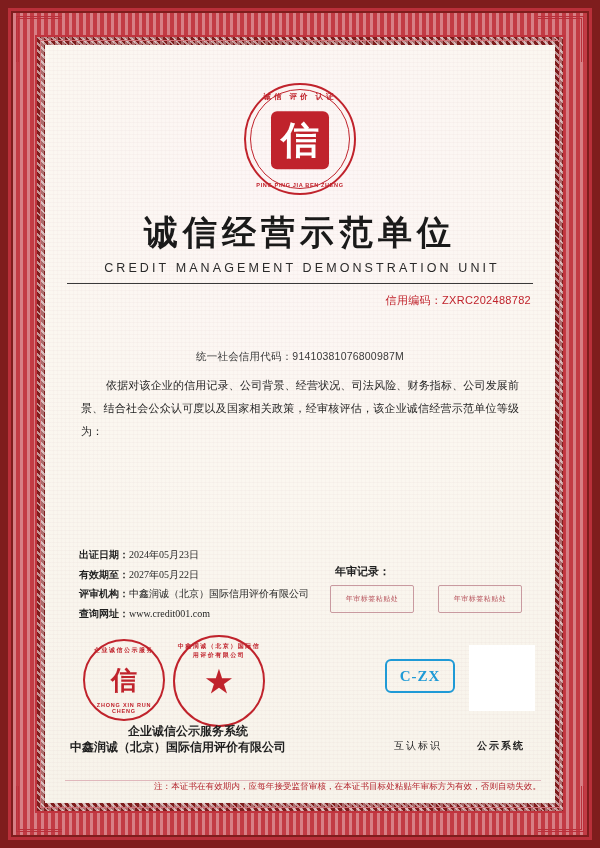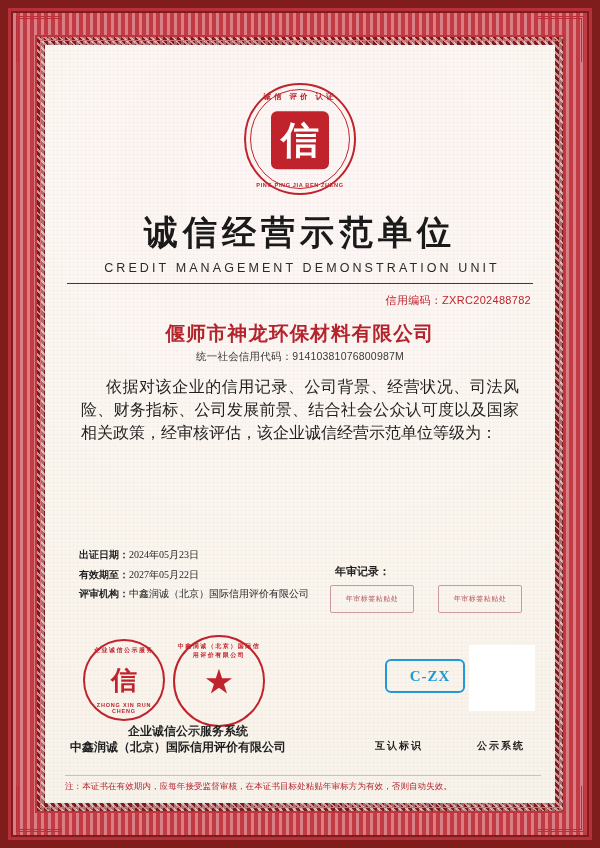--- a/index.html
+++ b/index.html
@@ -194,26 +194,26 @@
     top: 305px;
     text-align: center;
     font-size: 10.5px;
     color: #3a3a3a;
     letter-spacing: 0.2px;
   }
   .body-text {
     position: absolute;
     left: 36px; right: 36px;
     top: 330px;
-    font-size: 16px;
+    font-size: 11px;
     line-height: 23px;
     color: #1f1f1f;
     text-align: justify;
     text-indent: 25px;
-    font-family: Liberation Sans, sans-serif;
+    font-family: Liberation Mono, monospace;
   }
   .grade {
     position: absolute;
     left: 0; right: 0;
     top: 412px;
     text-align: center;
     color: #c0232c;
     font-family: "Liberation Serif", serif;
     font-weight: bold;
     font-size: 52px;
@@ -323,29 +323,29 @@
     border: 2px solid #1f9ad6;
     border-radius: 6px;
     color: #1f9ad6;
     font-size: 15px;
     font-weight: bold;
     letter-spacing: 1px;
     display: flex;
     align-items: center;
     justify-content: center;
     font-family: "Liberation Serif", serif;
-    padding-left: 10px;
   }
   .mark-caption {
     position: absolute;
     left: 330px;
     top: 104px;
     width: 86px;
+    text-align: center;
     font-size: 10px;
-    font-weight: bold;
+    font-weight: normal;
     color: #1f1f1f;
     font-family: "Liberation Serif", serif;
     letter-spacing: 2px;
   }
   .qr {
     position: absolute;
     left: 424px;
     top: 10px;
     width: 64px;
     height: 64px;
@@ -369,22 +369,22 @@
     letter-spacing: 2px;
   }
   .footnote {
     position: absolute;
     left: 20px; right: 14px;
     bottom: 10px;
     font-size: 8.5px;
     color: #b3242d;
     font-family: "Liberation Serif", serif;
     border-top: 1px solid #e0b8bc;
-    padding-top: 5px;
     letter-spacing: 0.1px;
+    text-align: right;
   }
 </style>
 </head>
 <body>
 
 <div class="page">
 
   <div class="border-outer"></div>
   <div class="border-guilloche"></div>
   <div class="border-inner-thin"></div>
@@ -406,37 +406,39 @@
     </div>
 
     <div class="title-cn">诚信经营示范单位</div>
     <div class="title-en">CREDIT MANAGEMENT DEMONSTRATION UNIT</div>
     <div class="title-rule"></div>
 
     <div class="cert-code">
       <span>信用编码：</span><span>ZXRC202488782</span>
     </div>
 
-    <div class="company">偃师市神龙环保材料有限公司</div>
     <div class="usci">
       <span>统一社会信用代码：</span><span>91410381076800987M</span>
     </div>
 
     <div class="body-text">依据对该企业的信用记录、公司背景、经营状况、司法风险、财务指标、公司发展前景、结合社会公众认可度以及国家相关政策，经审核评估，该企业诚信经营示范单位等级为：</div>
 
 
     <div class="details">
       <div class="row">
         <span class="lbl">出证日期：</span><span>2024年05月23日</span>
       </div>
       <div class="row">
         <span class="lbl">有效期至：</span><span>2027年05月22日</span>
       </div>
       <div class="row">
         <span class="lbl">评审机构：</span><span>中鑫润诚（北京）国际信用评价有限公司</span>
+      </div>
+      <div class="row">
+        <span class="lbl">查询网址：</span><span>www.credit001.com</span>
       </div>
     </div>
 
     <div class="annual">年审记录：</div>
     <div class="annual-boxes">
       <div class="annual-box">年审标签粘贴处</div>
       <div class="annual-box">年审标签粘贴处</div>
     </div>
 
     <div class="seals">

